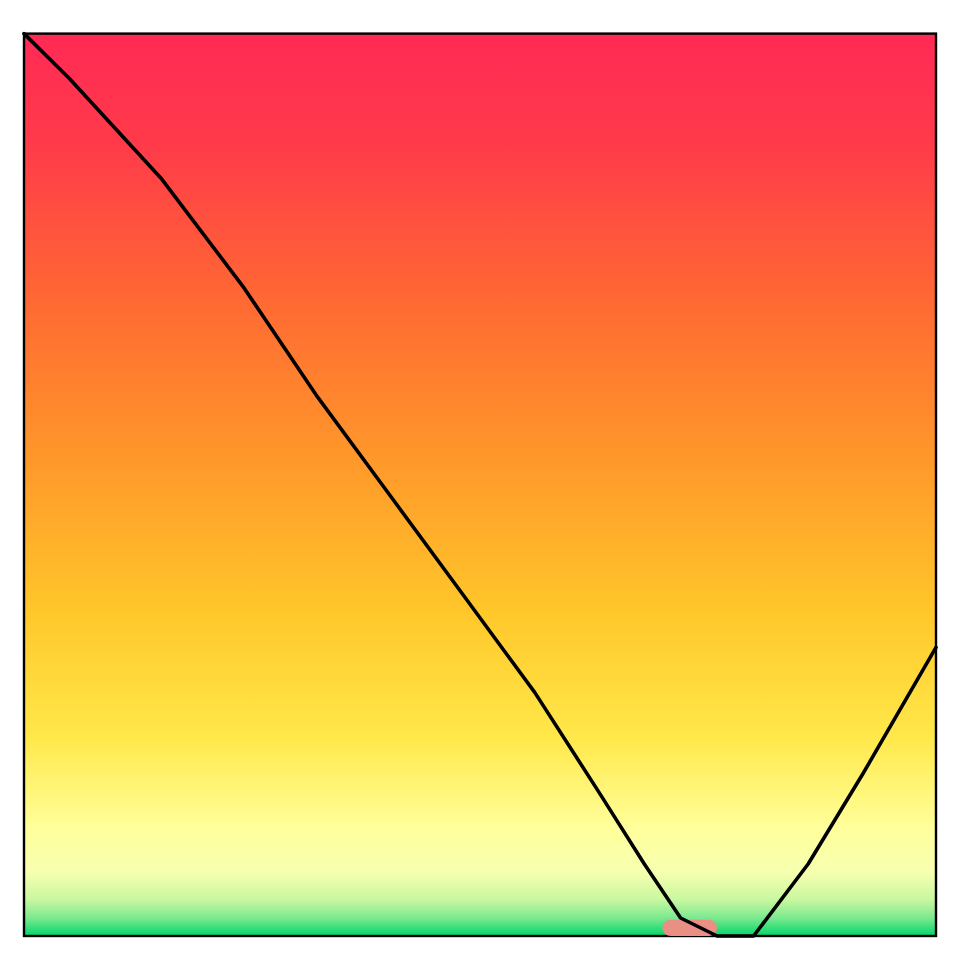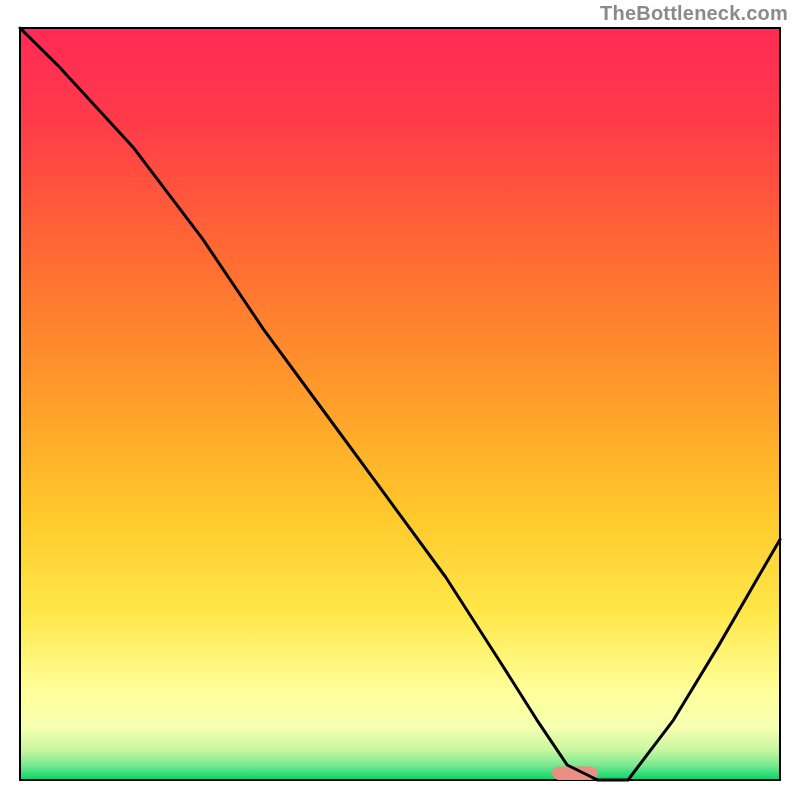--- a/index.html
+++ b/index.html
@@ -57,14 +57,13 @@
 
     <rect x="20" y="28" width="760" height="752" fill="url(#bg-grad)"></rect>
 
     <rect x="20" y="28" width="760" height="752" fill="none" stroke="#000" stroke-width="2"></rect>
 
     <rect id="marker" rx="7" ry="7" fill="#e98f84" x="552.0" y="766.5" width="45.6" height="13.5"></rect>
 
     <path id="curve" fill="none" stroke="#000" stroke-width="3" stroke-linecap="round" stroke-linejoin="round" d="M20.0 28.0 L58.0 65.6 L134.0 148.3 L202.4 238.6 L263.2 328.8 L324.0 411.5 L384.8 494.2 L445.6 577.0 L498.8 659.7 L536.8 719.8 L567.2 765.0 L597.6 780.0 L628.0 780.0 L673.6 719.8 L719.2 644.6 L780.0 539.4"></path>
   </svg>
 
-  <div class="watermark">TheBottleneck.com</div>
 </div>
 
 </body></html>

